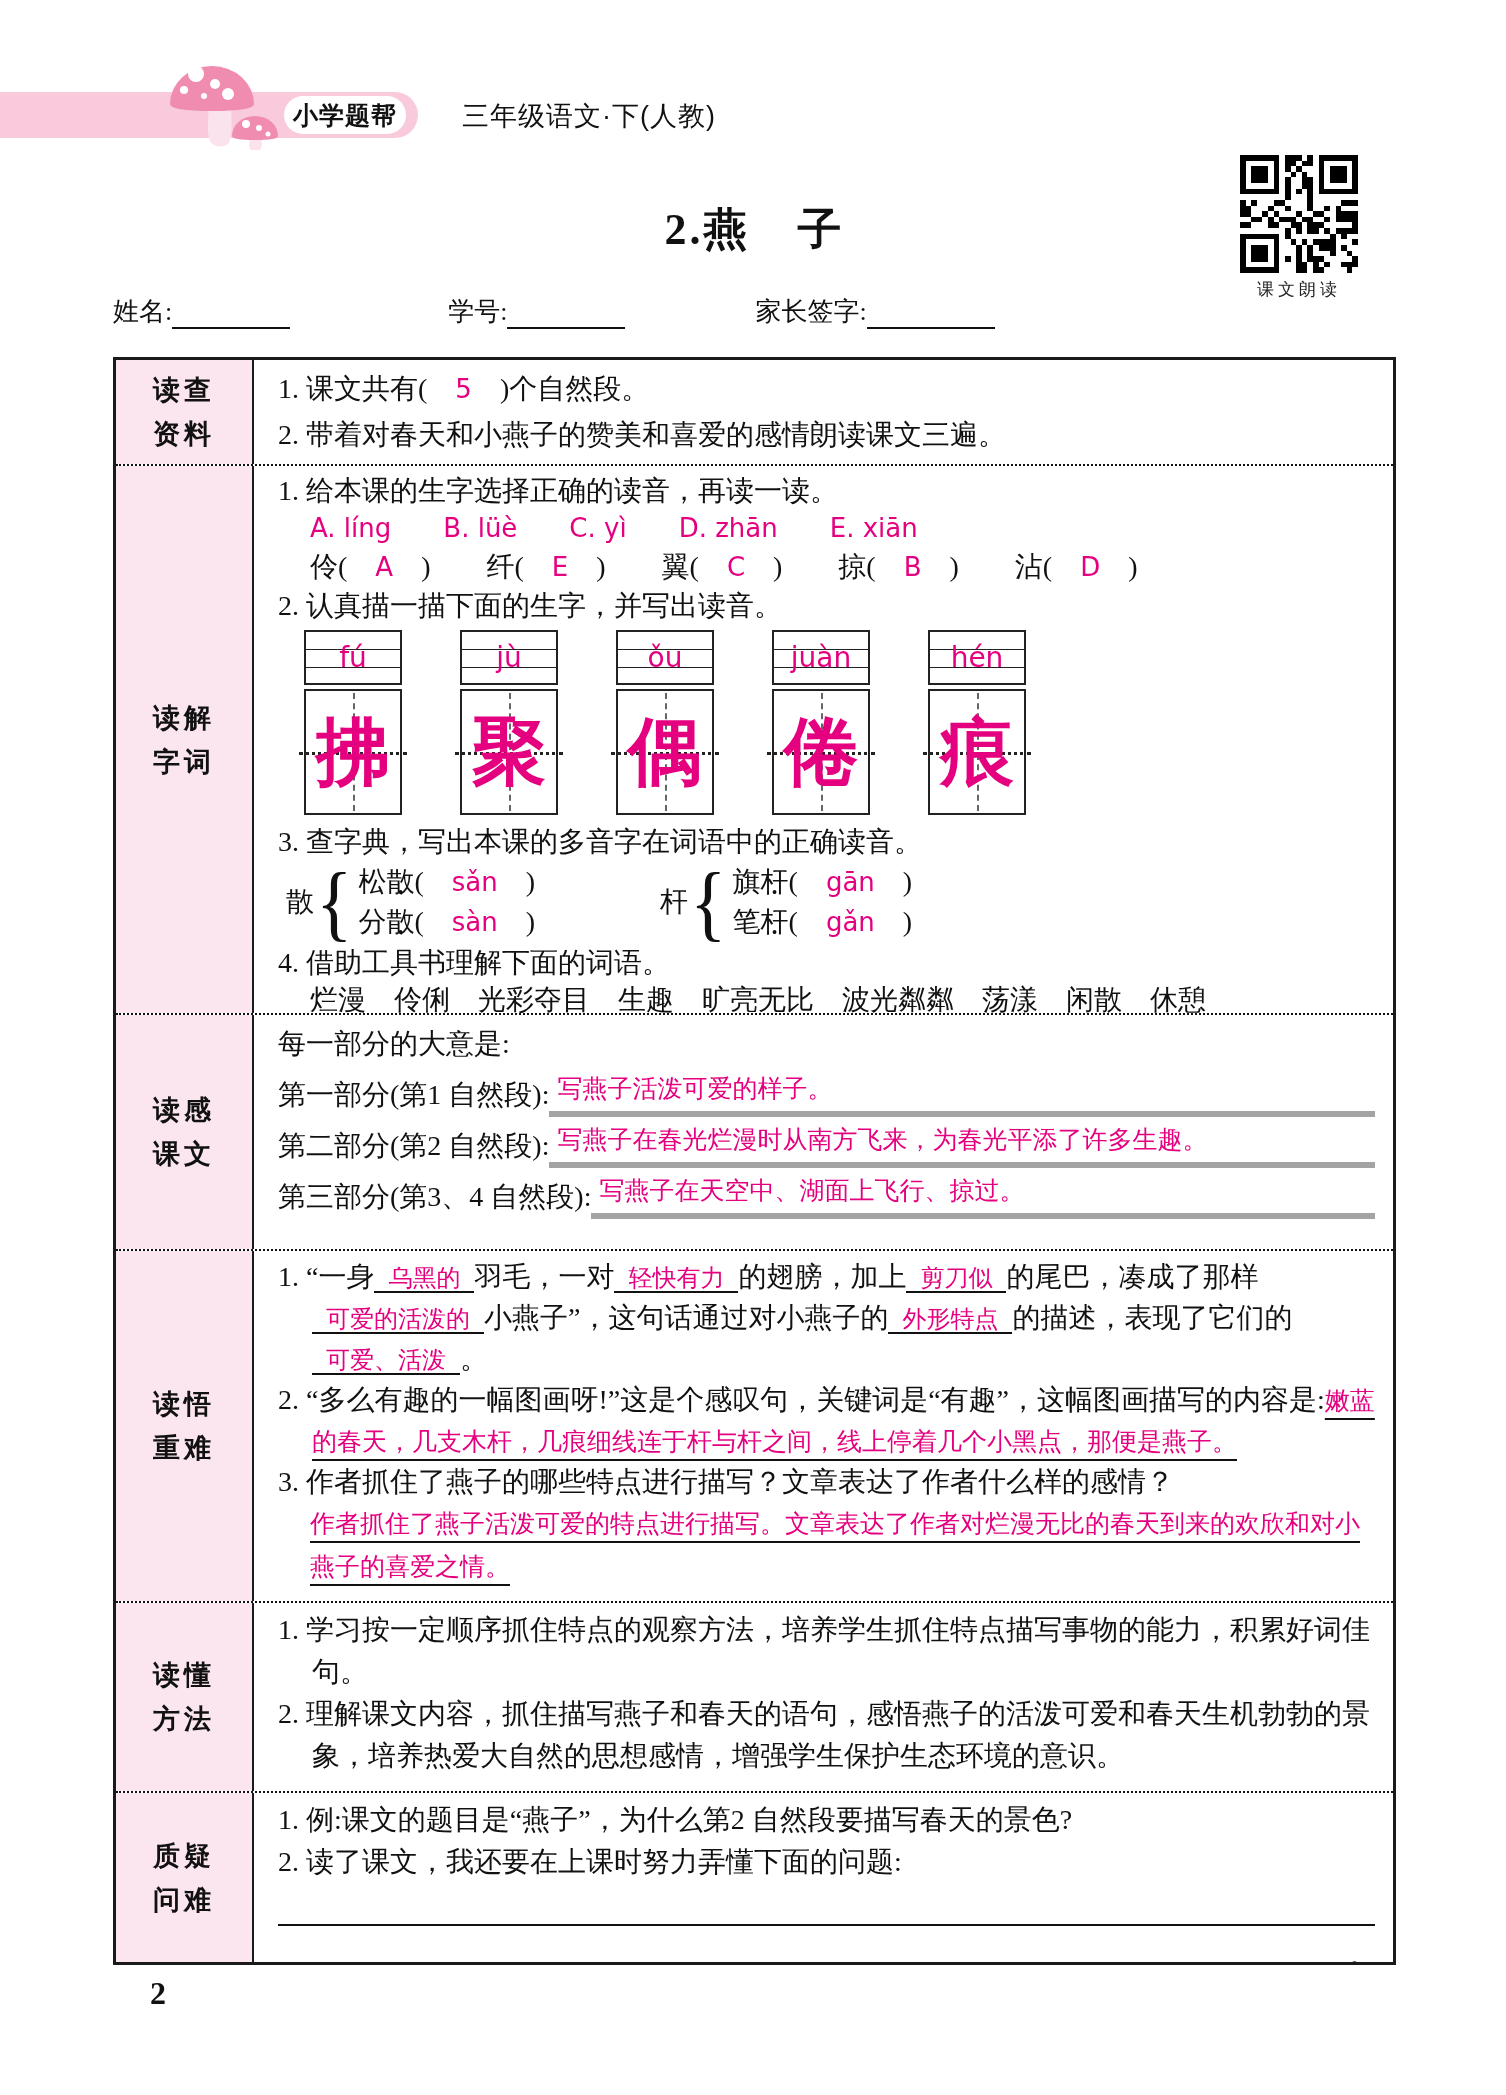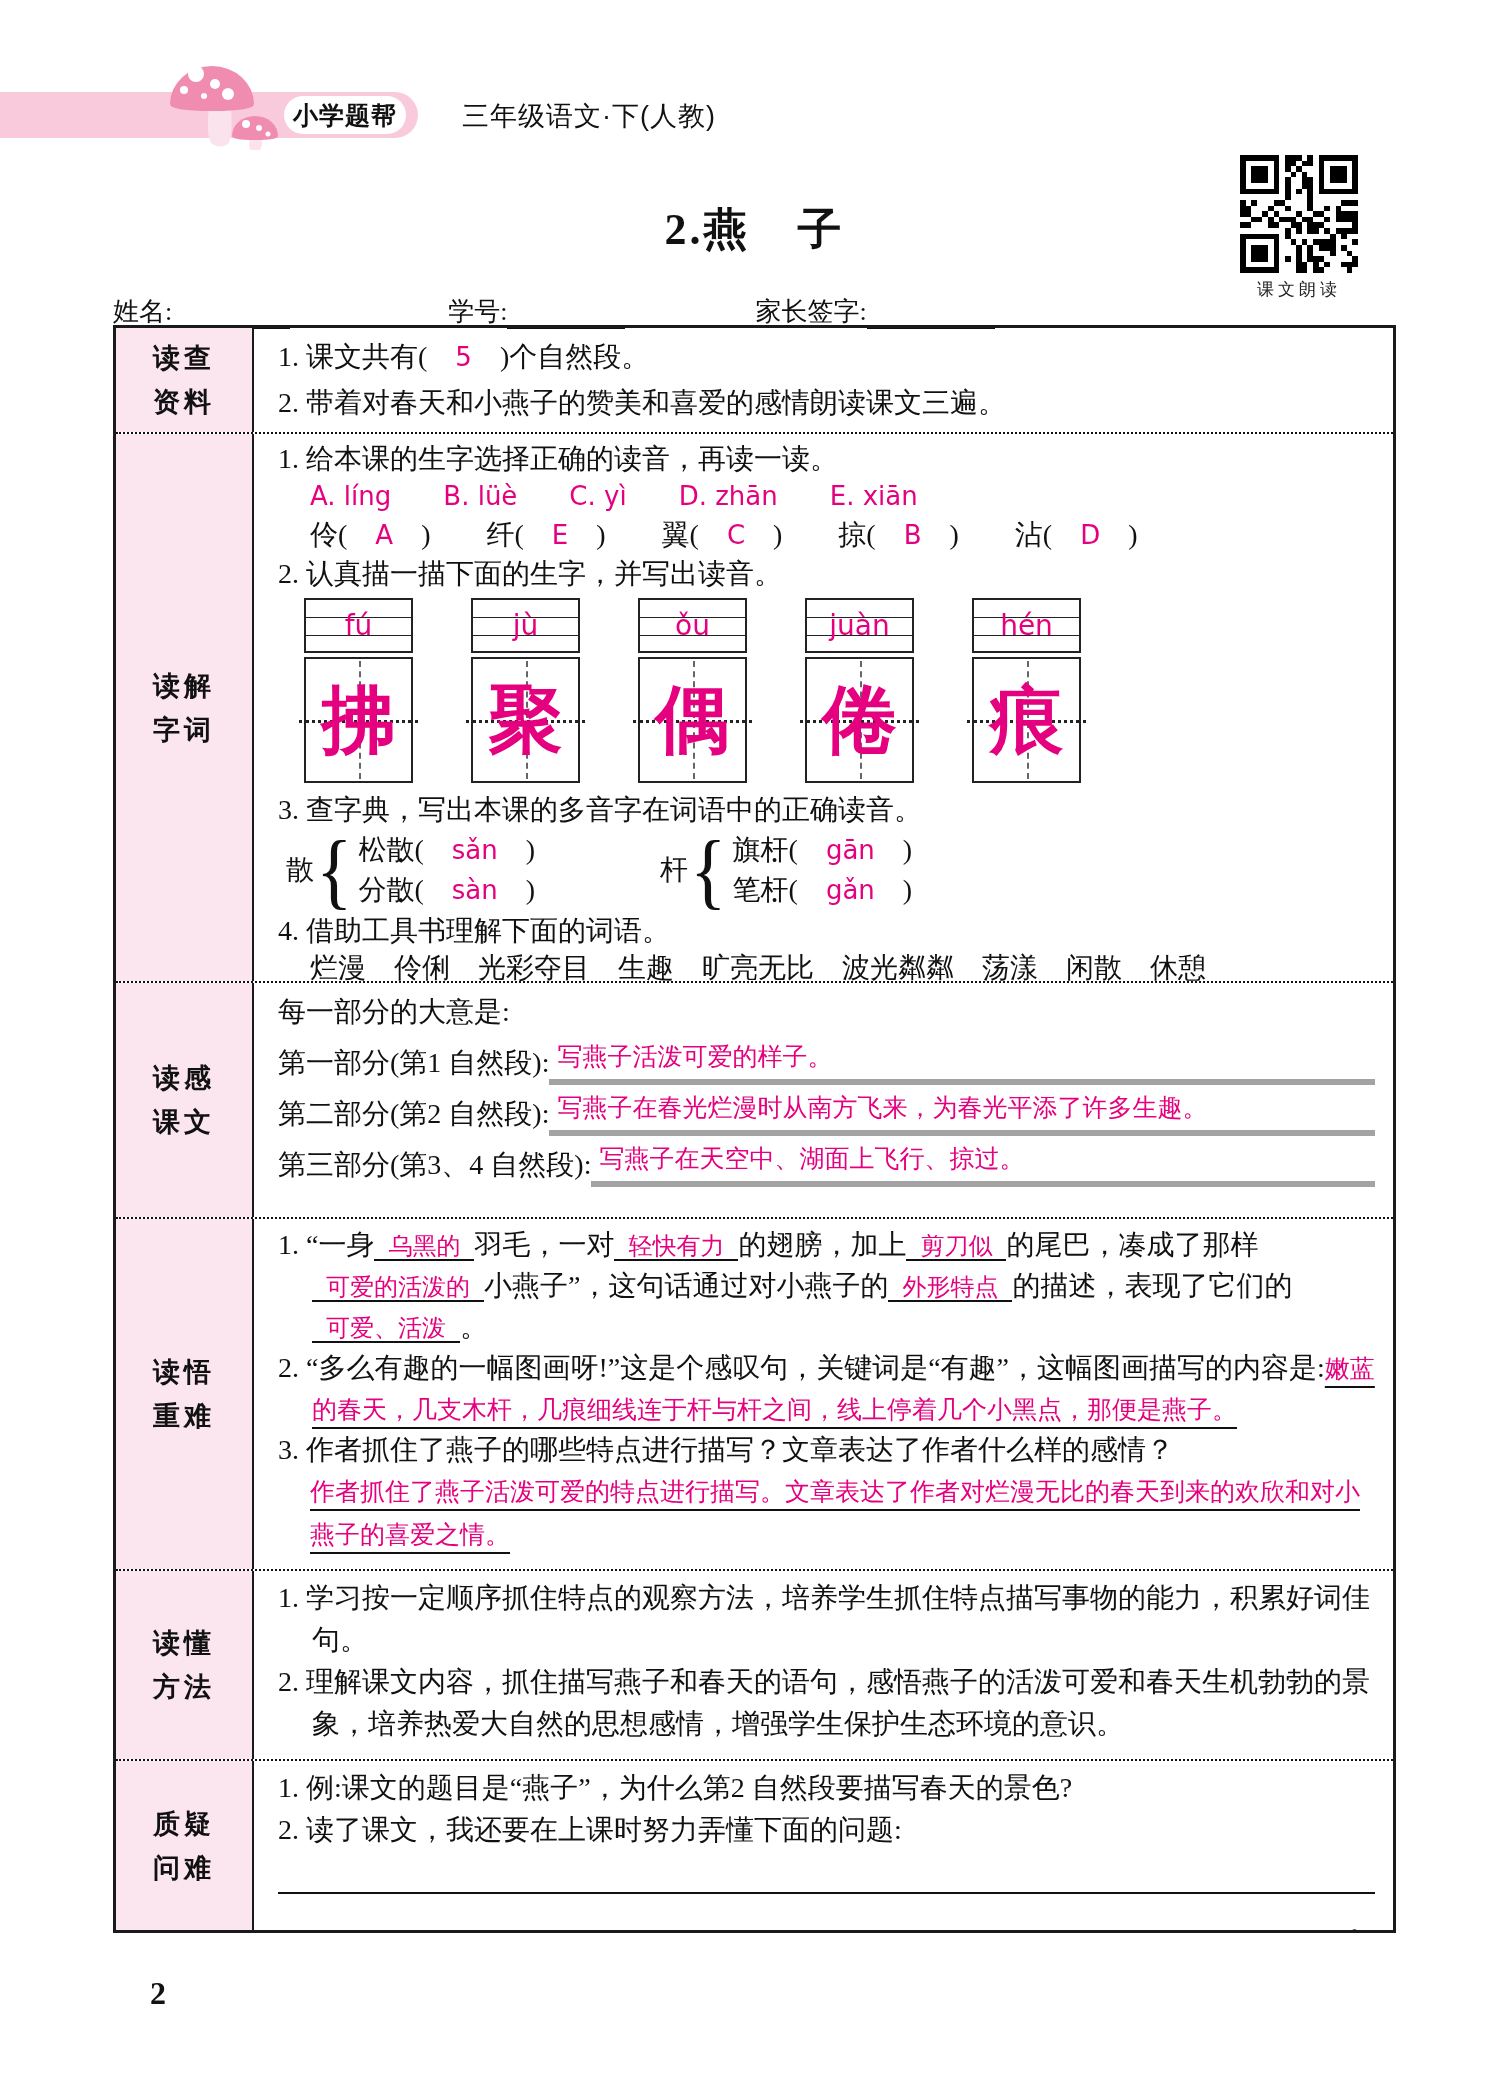--- a/index.html
+++ b/index.html
@@ -24,21 +24,21 @@
         font-size:17px;letter-spacing:4px;color:#222;}
 
   
   .fields{position:absolute;left:113px;top:294px;width:1283px;display:flex;font-size:26px;}
   .field{display:flex;align-items:flex-end;text-align:center;}
   .field-line{display:inline-block;border-bottom:2px solid #111;height:30px;}
   .fl-1{width:118px;} .fl-2{width:118px;} .fl-3{width:128px;}
   .gap-1{width:158px;} .gap-2{width:130px;}
 
   
-  .sheet{position:absolute;left:113px;top:325px;width:1283px;height:1608px;
+  .sheet{position:absolute;left:113px;top:357px;width:1283px;height:1608px;
          border:3px solid #1a1a1a;display:flex;flex-direction:column;}
   .section{display:flex;overflow:hidden;}
   .section + .section{border-top:2.5px dotted #111;}
   .sec-1{height:104px;} .sec-2{height:549px;} .sec-3{height:236px;}
   .sec-4{height:352px;} .sec-5{height:190px;} .sec-6{flex:1;}
   .side{flex:0 0 138px;background:#fbe6ef;border-right:2.5px solid #1a1a1a;
         display:flex;flex-direction:column;justify-content:center;align-items:center;
         font-family:"Liberation Sans",sans-serif;font-size:27px;font-weight:600;
         letter-spacing:4px;line-height:44px;}
   .content{flex:1;padding:6px 18px 0 24px;font-size:28px;line-height:38px;}
@@ -52,21 +52,21 @@
   .seg-a{color:#e4007f;font-family:"DejaVu Sans",sans-serif;font-size:26px;}
   .seg-u{color:#e4007f;font-size:24px;border-bottom:2px solid #111;padding:0 14px;white-space:nowrap;}
   .seg-ul{color:#e4007f;font-size:25px;text-decoration:underline;
           text-decoration-color:#111;text-decoration-thickness:1.5px;text-underline-offset:9px;}
   .seg-dot{position:relative;color:#111;}
   .seg-dot::after{content:"\2022";position:absolute;left:50%;transform:translateX(-50%);
           bottom:-16px;font-size:16px;color:#111;}
 
   
   .charbox-row{display:flex;gap:58px;padding-left:26px;margin:6px 0 8px;}
-  .charbox{width:109px;}
+  .charbox{width:98px;}
   .pinyin-grid{height:55px;border:2px solid #222;position:relative;margin-bottom:4px;
         display:flex;align-items:center;justify-content:center;}
   .pg-line{position:absolute;left:0;right:0;border-top:1.5px solid #222;}
   .pg-l1{top:17px;} .pg-l2{top:35px;}
   .pinyin{position:relative;z-index:1;color:#e4007f;font-family:"DejaVu Sans",sans-serif;font-size:28px;line-height:1;}
   .hanzi-box{height:126px;border:2px solid #222;position:relative;
         display:flex;align-items:center;justify-content:center;}
   .hb-v{position:absolute;top:2px;bottom:2px;left:50%;border-left:2px dashed #666;}
   .hb-h{position:absolute;left:-7px;right:-7px;top:50%;border-top:3px dotted #222;}
   .hanzi{position:relative;z-index:1;font-size:74px;font-weight:600;color:#e4007f;line-height:1;}

